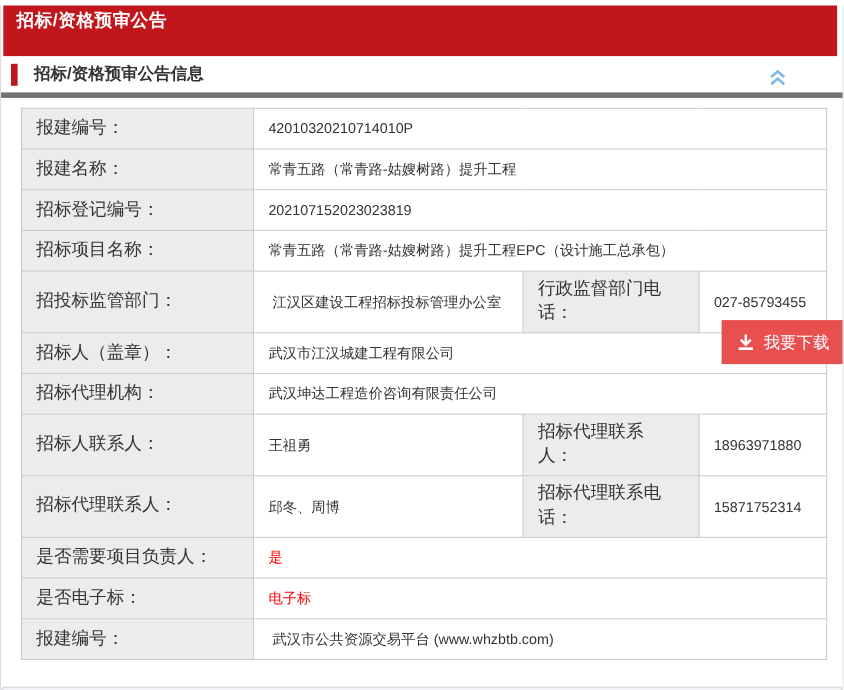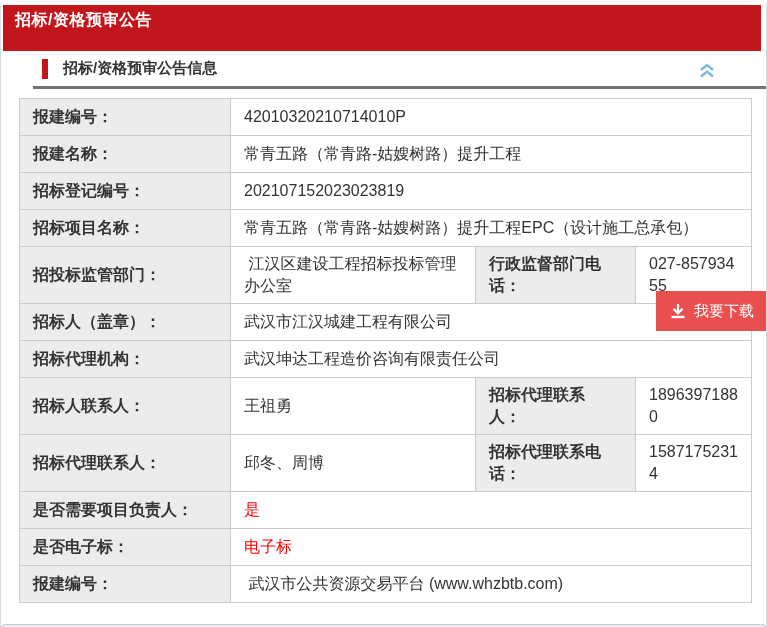--- a/index.html
+++ b/index.html
@@ -24,24 +24,23 @@
     font-weight: bold;
     line-height: 29px;
     padding-left: 12px;
     letter-spacing: 0.5px;
   }
 
   
   .section-header {
     position: relative;
     height: 38px;
-    border-bottom: 3px solid #737373;
+    border-bottom: 5px solid #737373;
     display: flex;
     align-items: center;
-    margin-left: 32px;
   }
   .accent-bar {
     width: 6px; height: 20px;
     background: #c0171d;
     margin-left: 9px;
   }
   .section-title {
     font-size: 15px;
     font-weight: bold;
     color: #333;
@@ -67,27 +66,27 @@
     border: 1px solid #cccccc;
     vertical-align: middle;
     line-height: 22px;
     word-break: break-all;
   }
   .info-table tr { height: 37px; }
   .info-table tr.tall { height: 54px; }
   .cell-label {
     background: #ececec;
     font-size: 16px;
-    font-weight: bold;
+    font-weight: normal;
     color: #333;
     padding: 5px 26px 6px 13px;
   }
   .cell-value {
     background: #fff;
-    font-size: 16px;
+    font-size: 13px;
     color: #333;
     padding: 6px 13px;
     white-space: pre-wrap;
   }
   .cell-value.red { color: #fe0000; }
 
   
   .download-btn {
     position: absolute;
     top: 286px;

